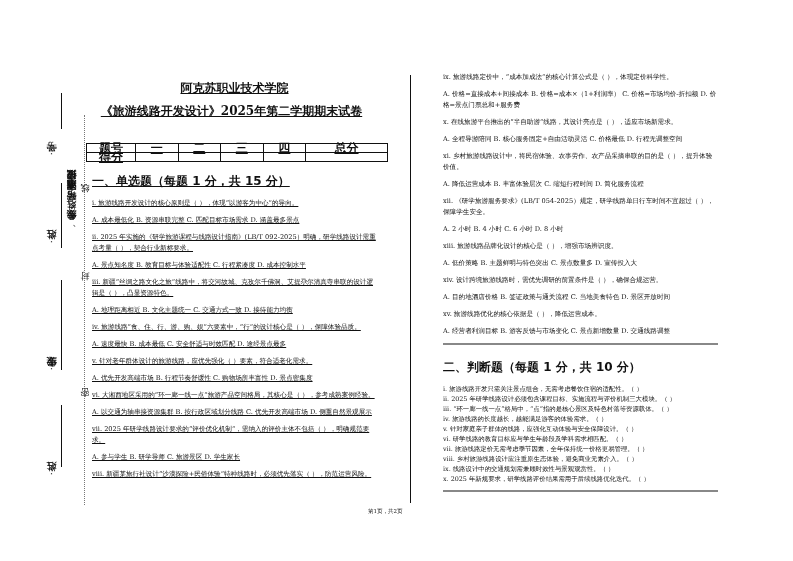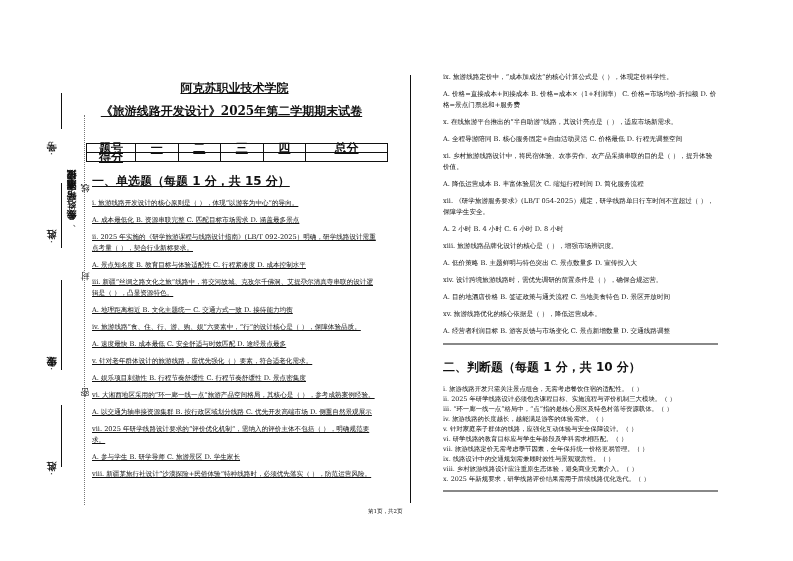--- a/index.html
+++ b/index.html
@@ -84,21 +84,21 @@
   <div class="q">iii. 新疆“丝绸之路文化之旅”线路中，将交河故城、克孜尔千佛洞、艾提尕尔清真寺串联的设计逻辑是（ ），凸显资源特色。</div>
   <div class="gap"></div>
   <div class="opt">A. 地理距离相近 B. 文化主题统一 C. 交通方式一致 D. 接待能力均衡</div>
   <div class="gap"></div>
   <div class="q">iv. 旅游线路“食、住、行、游、购、娱”六要素中，“行”的设计核心是（ ），保障体验品质。</div>
   <div class="gap"></div>
   <div class="opt">A. 速度最快 B. 成本最低 C. 安全舒适与时效匹配 D. 途经景点最多</div>
   <div class="gap"></div>
   <div class="q">v. 针对老年群体设计的旅游线路，应优先强化（ ）要素，符合适老化需求。</div>
   <div class="gap"></div>
-  <div class="opt">A. 娱乐项目刺激性 B. 行程节奏舒缓性 C. 行程节奏舒缓性 D. 景点密集度</div>
+  <div class="opt">A. 优先开发高端市场 B. 行程节奏舒缓性 C. 购物场所丰富性 D. 景点密集度</div>
   <div class="gap"></div>
   <div class="q">vi. 大湘西地区采用的“环一廊一线一点”旅游产品空间格局，其核心是（ ），参考成熟案例经验。</div>
   <div class="gap"></div>
   <div class="opt">A. 以交通为轴串接资源集群 B. 按行政区域划分线路 C. 优先开发高端市场 D. 侧重自然景观展示</div>
   <div class="gap"></div>
   <div class="q">vii. 2025 年研学线路设计要求的“评价优化机制”，需纳入的评价主体不包括（ ），明确规范要求。</div>
   <div class="gap"></div>
   <div class="opt">A. 参与学生 B. 研学导师 C. 旅游景区 D. 学生家长</div>
   <div class="gap"></div>
   <div class="q">viii. 新疆某旅行社设计“沙漠探险+民俗体验”特种线路时，必须优先落实（ ），防范运营风险。</div>
@@ -140,20 +140,20 @@
 
   <div class="sec-title" style="margin-top:14px;">二、判断题（每题 1 分，共 10 分）</div>
 
   <div class="tf">i. 旅游线路开发只需关注景点组合，无需考虑餐饮住宿的适配性。（ ）</div>
   <div class="tf">ii. 2025 年研学线路设计必须包含课程目标、实施流程与评价机制三大模块。（ ）</div>
   <div class="tf">iii. “环一廊一线一点”格局中，“点”指的是核心景区及特色村落等资源载体。（ ）</div>
   <div class="tf">iv. 旅游线路的长度越长，越能满足游客的体验需求。（ ）</div>
   <div class="tf">v. 针对家庭亲子群体的线路，应强化互动体验与安全保障设计。（ ）</div>
   <div class="tf">vi. 研学线路的教育目标应与学生年龄段及学科需求相匹配。（ ）</div>
   <div class="tf">vii. 旅游线路定价无需考虑季节因素，全年保持统一价格更易管理。（ ）</div>
+  <div class="tf">viii. 乡村旅游线路设计应注重原生态体验，避免商业元素介入。（ ）</div>
   <div class="tf">ix. 线路设计中的交通规划需兼顾时效性与景观观赏性。（ ）</div>
-  <div class="tf">viii. 乡村旅游线路设计应注重原生态体验，避免商业元素介入。（ ）</div>
   <div class="tf">x. 2025 年新规要求，研学线路评价结果需用于后续线路优化迭代。（ ）</div>
 
   <div class="hrule"></div>
 </div>
 
 <div class="footer">第1页，共2页</div>
 
 </body></html>

